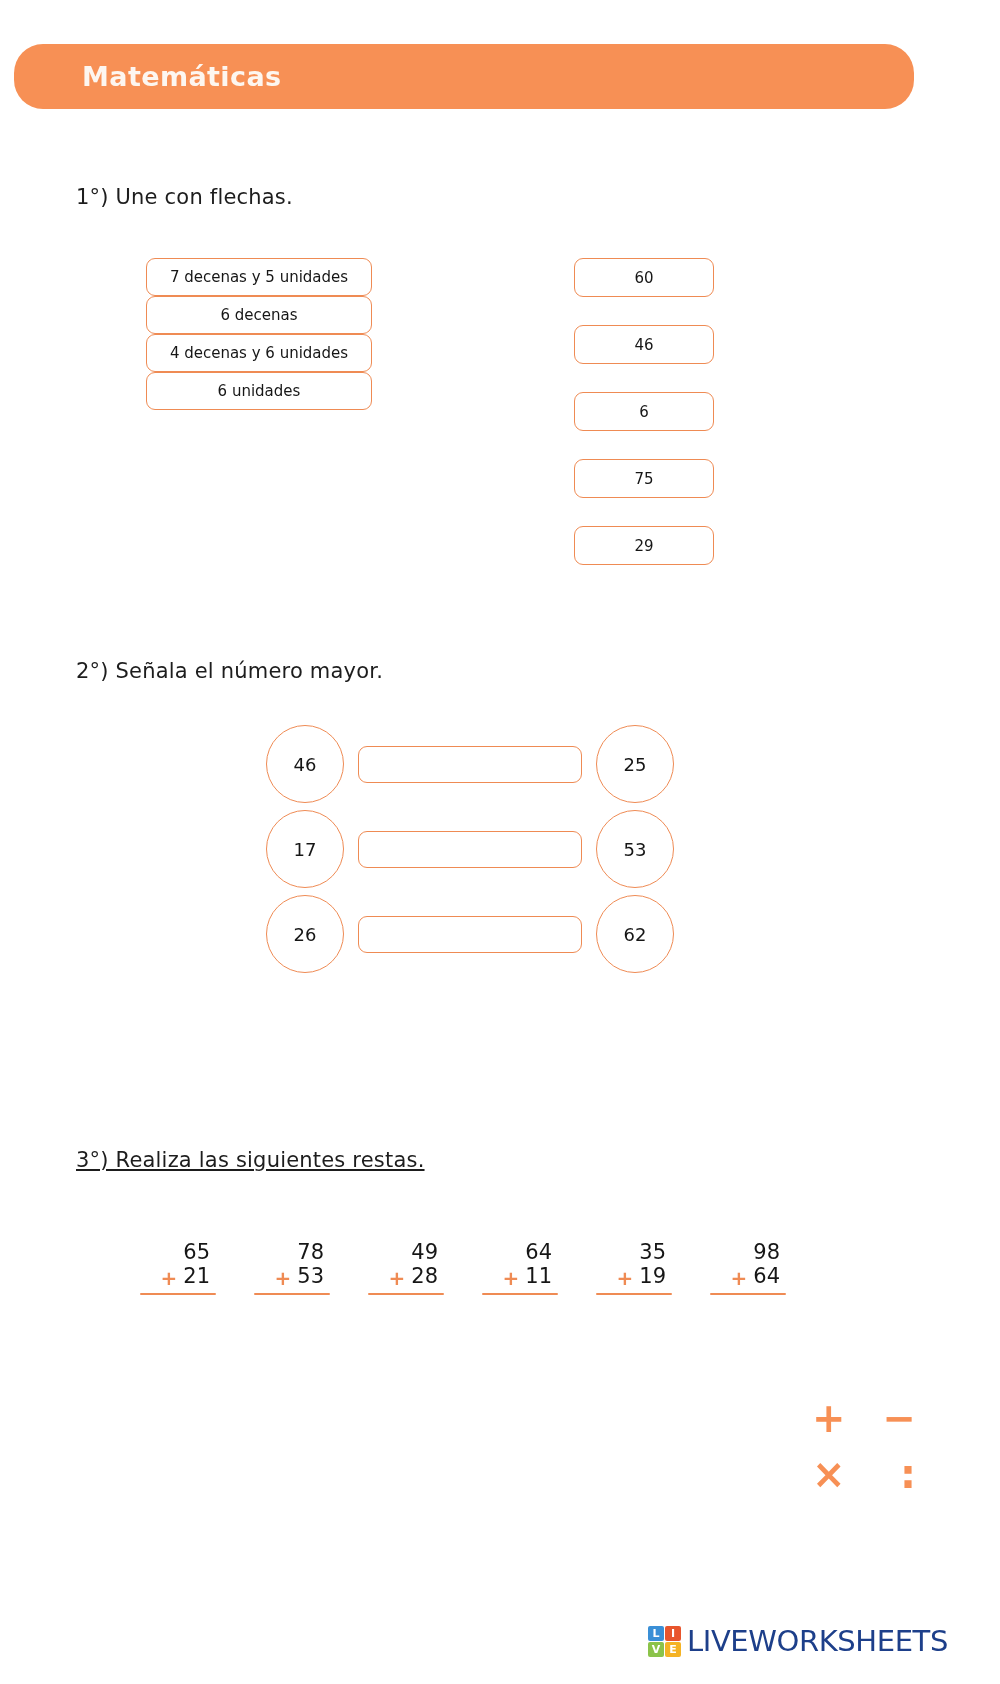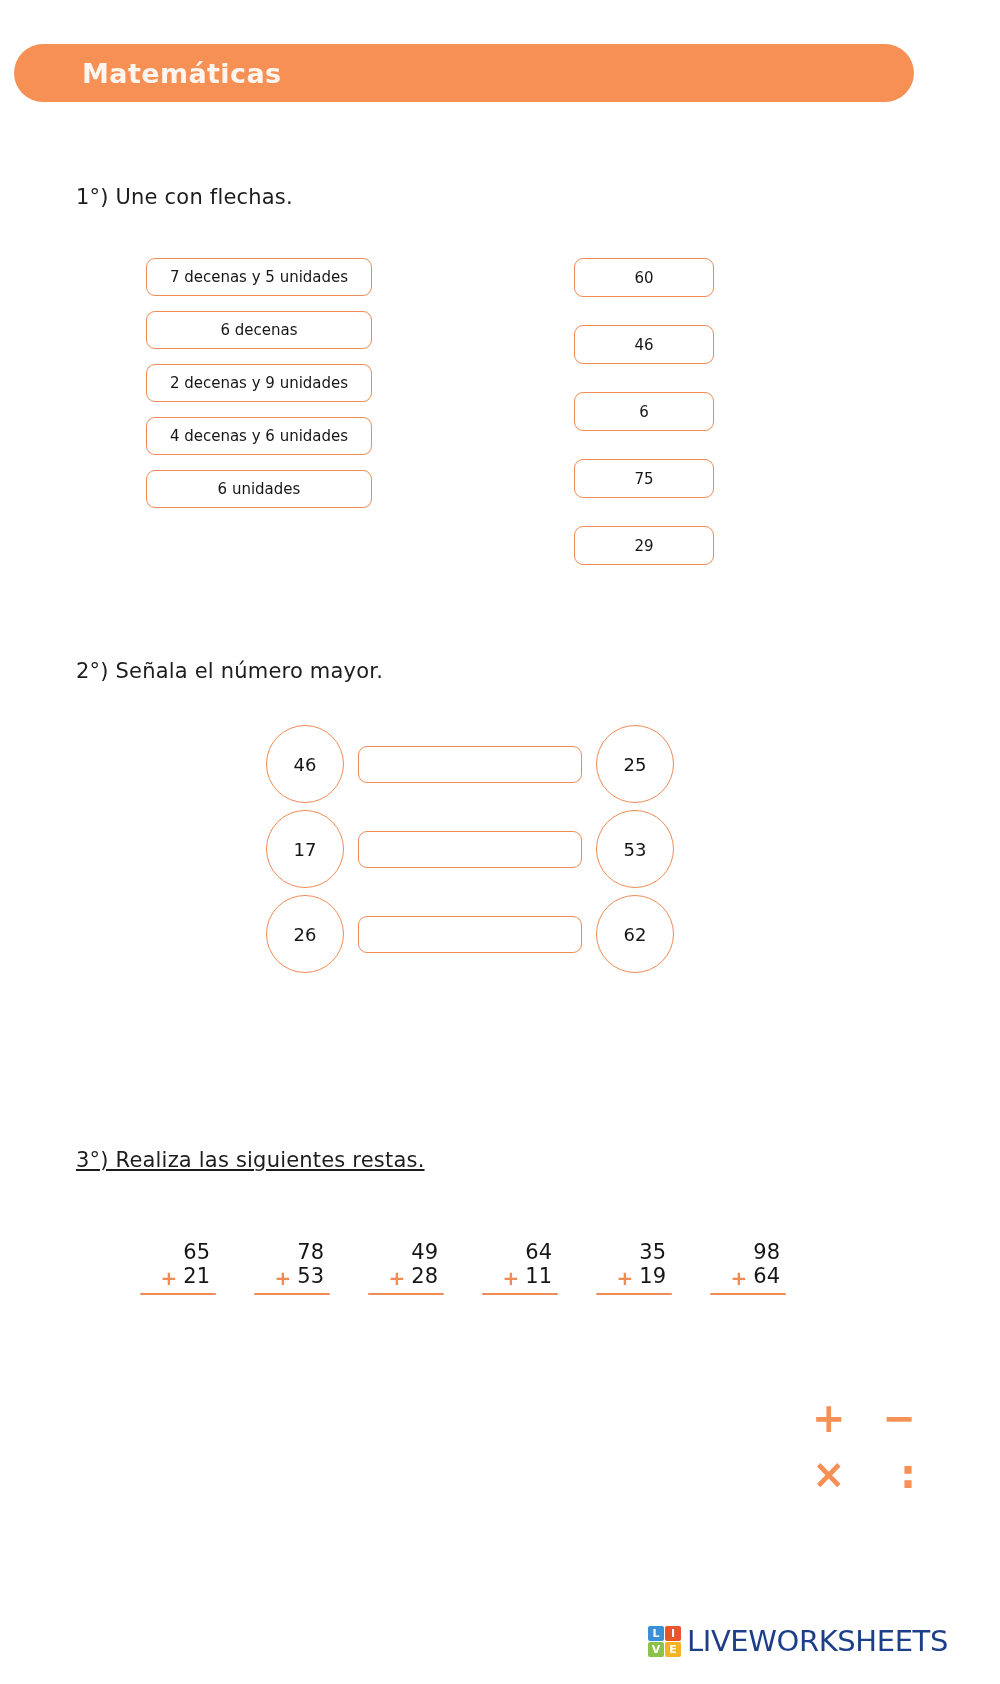--- a/index.html
+++ b/index.html
@@ -14,21 +14,21 @@
     font-family: "DejaVu Sans", "Liberation Sans", sans-serif;
     overflow: hidden;
   }
 
   
   .header-banner {
     position: absolute;
     left: 14px;
     top: 44px;
     width: 900px;
-    height: 58px;
+    height: 65px;
     background: #f79055;
     border-radius: 29px;
     display: flex;
     align-items: center;
   }
   .header-title {
     margin-left: 68px;
     color: #fdf6f0;
     font-size: 27px;
     font-weight: bold;
@@ -66,21 +66,21 @@
     width: 100%;
     height: 38px;
     border: 1.6px solid #ef8b54;
     border-radius: 9px;
     background: #ffffff;
     display: flex;
     align-items: center;
     justify-content: center;
     font-size: 15px;
     color: #161616;
-    margin-bottom: 15px;
+    margin-bottom: 0;
   }
   .match-right-col .match-box {
     height: 39px;
     margin-bottom: 28px;
     font-size: 15px;
   }
 
   
   .compare-wrap {
     position: absolute;
@@ -219,21 +219,20 @@
 
 <div class="header-banner">
   <div class="header-title">Matemáticas</div>
 </div>
 
 <div class="prompt" id="prompt-1">1°) Une con flechas.</div>
 
 <div class="match-left-col">
   <div class="match-box">7 decenas y 5 unidades</div>
   <div class="match-box">6 decenas</div>
-  <div class="match-box">2 decenas y 9 unidades</div>
   <div class="match-box">4 decenas y 6 unidades</div>
   <div class="match-box">6 unidades</div>
 </div>
 
 <div class="match-right-col">
   <div class="match-box">60</div>
   <div class="match-box">46</div>
   <div class="match-box">6</div>
   <div class="match-box">75</div>
   <div class="match-box">29</div>

